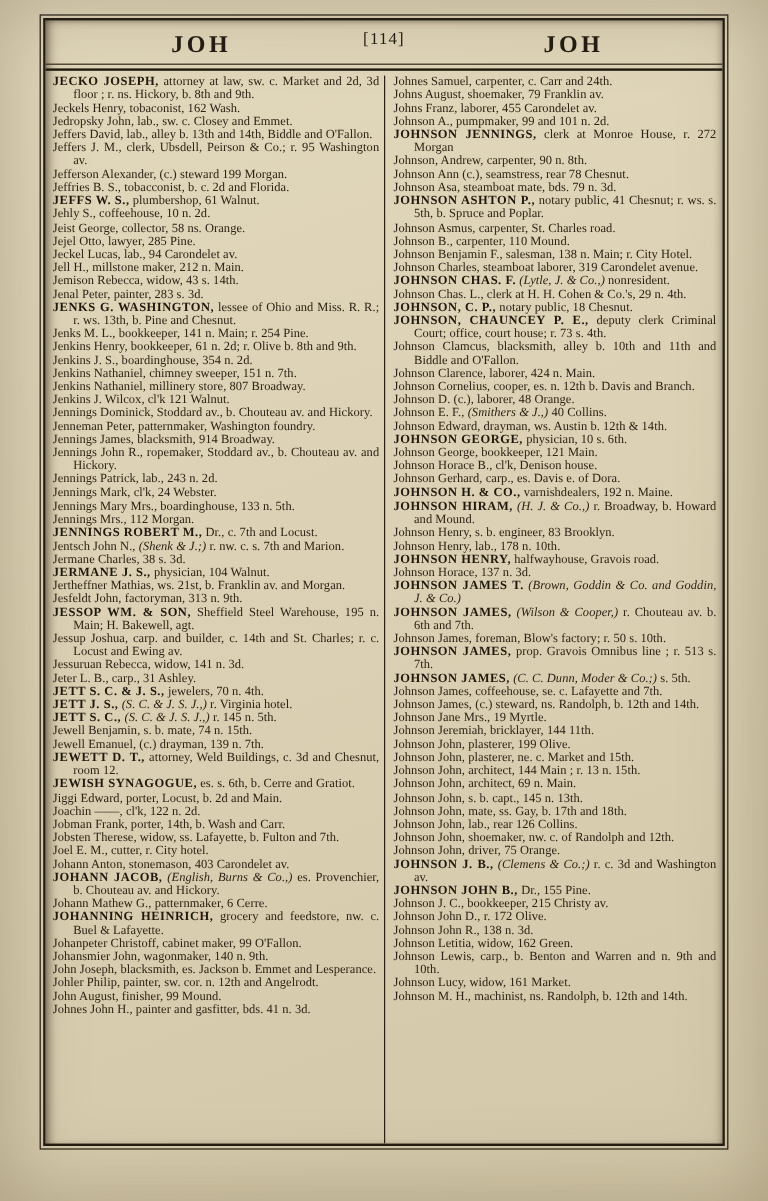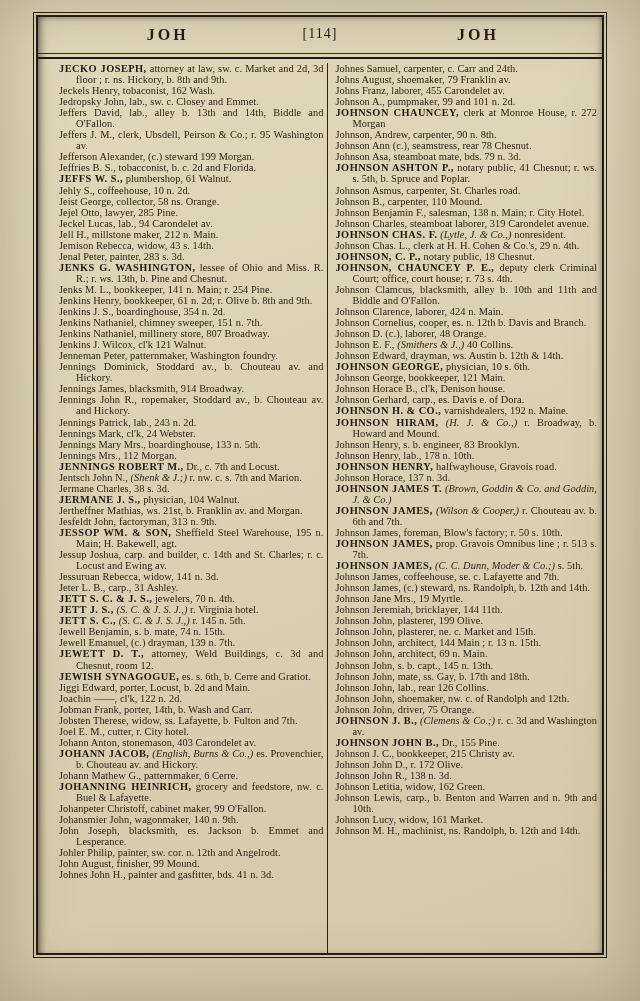--- a/index.html
+++ b/index.html
@@ -31,39 +31,39 @@
     box-shadow: inset 7px 0 9px -6px rgba(40,30,15,.75),
                 inset -5px 0 7px -5px rgba(40,30,15,.45),
                 inset 0 5px 7px -5px rgba(40,30,15,.4);
   }
   .header {
     position: relative; height: 36px; flex: none;
     color: #241c12;
   }
   .header .h-item {
     position: absolute; top: 9px; transform: translateX(-50%);
-    font-size: 16px; font-weight: bold; letter-spacing: 3px;
+    font-size: 20px; font-weight: bold; letter-spacing: 3px;
   }
   .header .h-left  { left: 23%; }
   .header .h-right { left: 78%; }
   .header .h-center {
     left: 50%; font-weight: normal; letter-spacing: 1px; font-size: 14px;
   }
   .header-rule {
     flex: none; height: 3px; margin: 0;
     border-top: 1px solid #35291a;
     border-bottom: 2px solid #1f1910;
   }
   .cols {
     flex: 1; display: flex;
     padding: 4px 5px 0 6px; box-sizing: border-box;
     overflow: hidden;
   }
   .col { width: 50%; box-sizing: border-box; }
-  .col-left  { padding-right: 4px; margin-left: 15px; }
+  .col-left  { padding-right: 4px; }
   .col-right { padding-left: 7px; }
   .divider { width: 1px; background: #2a2114; flex: none; }
   .entry {
     margin: 0;
     font-size: 10.4px;
     line-height: 11.05px;
     color: var(--ink);
     text-indent: -17px; padding-left: 17px;
     text-align: justify;
     letter-spacing: 0.05px;
@@ -104,22 +104,22 @@
           <p class="entry">Jell H., millstone maker, 212 n. Main.</p>
           <p class="entry">Jemison Rebecca, widow, 43 s. 14th.</p>
           <p class="entry">Jenal Peter, painter, 283 s. 3d.</p>
           <p class="entry"><b>JENKS G. WASHINGTON,</b> lessee of Ohio and Miss. R. R.; r. ws. 13th, b. Pine and Chesnut.</p>
           <p class="entry">Jenks M. L., bookkeeper, 141 n. Main; r. 254 Pine.</p>
           <p class="entry">Jenkins Henry, bookkeeper, 61 n. 2d; r. Olive b. 8th and 9th.</p>
           <p class="entry">Jenkins J. S., boardinghouse, 354 n. 2d.</p>
           <p class="entry">Jenkins Nathaniel, chimney sweeper, 151 n. 7th.</p>
           <p class="entry">Jenkins Nathaniel, millinery store, 807 Broadway.</p>
           <p class="entry">Jenkins J. Wilcox, cl'k 121 Walnut.</p>
+          <p class="entry">Jennings Dominick, Stoddard av., b. Chouteau av. and Hickory.</p>
           <p class="entry">Jenneman Peter, patternmaker, Washington foundry.</p>
-          <p class="entry">Jennings Dominick, Stoddard av., b. Chouteau av. and Hickory.</p>
           <p class="entry">Jennings James, blacksmith, 914 Broadway.</p>
           <p class="entry">Jennings John R., ropemaker, Stoddard av., b. Chouteau av. and Hickory.</p>
           <p class="entry">Jennings Patrick, lab., 243 n. 2d.</p>
           <p class="entry">Jennings Mark, cl'k, 24 Webster.</p>
           <p class="entry">Jennings Mary Mrs., boardinghouse, 133 n. 5th.</p>
           <p class="entry">Jennings Mrs., 112 Morgan.</p>
           <p class="entry"><b>JENNINGS ROBERT M.,</b> Dr., c. 7th and Locust.</p>
           <p class="entry">Jentsch John N., <i>(Shenk &amp; J.;)</i> r. nw. c. s. 7th and Marion.</p>
           <p class="entry">Jermane Charles, 38 s. 3d.</p>
           <p class="entry"><b>JERMANE J. S.,</b> physician, 104 Walnut.</p>
@@ -151,21 +151,21 @@
           <p class="entry">Johler Philip, painter, sw. cor. n. 12th and Angelrodt.</p>
           <p class="entry">John August, finisher, 99 Mound.</p>
           <p class="entry">Johnes John H., painter and gasfitter, bds. 41 n. 3d.</p>
         </div>
       <div class="divider"></div>
       <div class="col col-right" id="col-right">
           <p class="entry">Johnes Samuel, carpenter, c. Carr and 24th.</p>
           <p class="entry">Johns August, shoemaker, 79 Franklin av.</p>
           <p class="entry">Johns Franz, laborer, 455 Carondelet av.</p>
           <p class="entry">Johnson A., pumpmaker, 99 and 101 n. 2d.</p>
-          <p class="entry"><b>JOHNSON CHAUNCEY,</b> clerk at Monroe House, r. 272 Morgan</p>
+          <p class="entry"><b>JOHNSON JENNINGS,</b> clerk at Monroe House, r. 272 Morgan</p>
           <p class="entry">Johnson, Andrew, carpenter, 90 n. 8th.</p>
           <p class="entry">Johnson Ann (c.), seamstress, rear 78 Chesnut.</p>
           <p class="entry">Johnson Asa, steamboat mate, bds. 79 n. 3d.</p>
           <p class="entry"><b>JOHNSON ASHTON P.,</b> notary public, 41 Chesnut; r. ws. s. 5th, b. Spruce and Poplar.</p>
           <p class="entry">Johnson Asmus, carpenter, St. Charles road.</p>
           <p class="entry">Johnson B., carpenter, 110 Mound.</p>
           <p class="entry">Johnson Benjamin F., salesman, 138 n. Main; r. City Hotel.</p>
           <p class="entry">Johnson Charles, steamboat laborer, 319 Carondelet avenue.</p>
           <p class="entry"><b>JOHNSON CHAS. F.</b> <i>(Lytle, J. &amp; Co.,)</i> nonresident.</p>
           <p class="entry">Johnson Chas. L., clerk at H. H. Cohen &amp; Co.'s, 29 n. 4th.</p>

